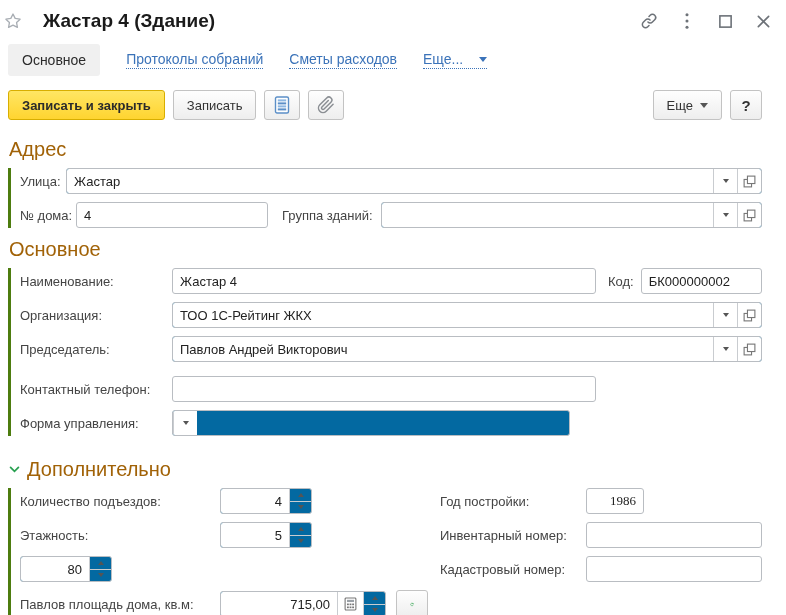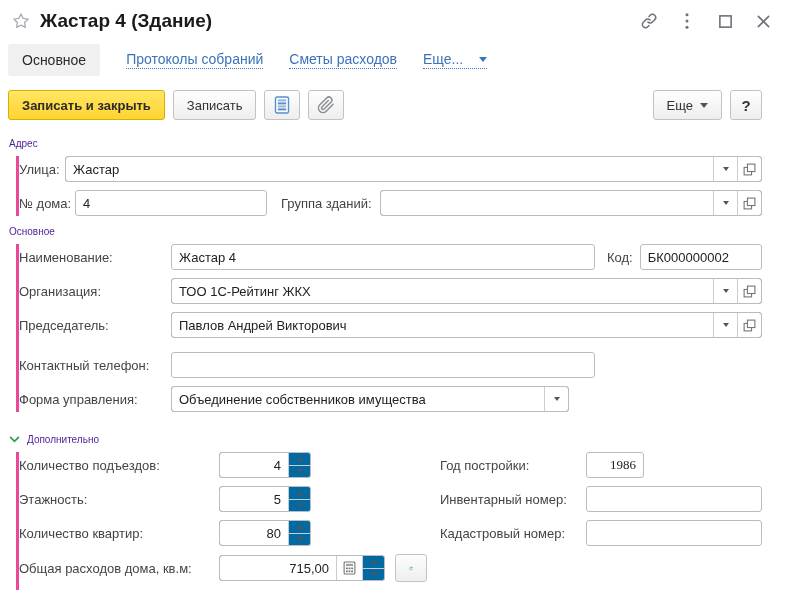--- a/index.html
+++ b/index.html
@@ -1,20 +1,20 @@
 <!DOCTYPE html>
 <html><head>
 <meta charset="utf-8">
 <style>
   * { box-sizing: border-box; margin: 0; padding: 0; }
   html,body { width:786px; height:615px; background:#fff; overflow:hidden;
     font-family:"Liberation Sans","DejaVu Sans",sans-serif; font-size:13px; color:#333; }
 
   
-  .win-header { display:flex; align-items:center; padding:10px 14px 4px 10px; }
+  .win-header { display:flex; align-items:center; padding:10px 14px 4px 2px;gap:11px; }
   .star-btn { width:22px; height:22px; display:flex; align-items:center; justify-content:center; cursor:pointer; }
   .win-title { font-size:19px; font-weight:600; color:#1a1a1a; margin-left:8px; flex:1; }
   .win-icons { display:flex; align-items:center; gap:20px; }
   .win-ico { width:18px; height:18px; display:flex; align-items:center; justify-content:center; cursor:pointer; }
 
   
   .tabbar { display:flex; align-items:center; gap:26px; padding:8px 10px 6px 8px; }
   .tab-active { background:#f0f0f0; border-radius:3px; padding:8px 14px; font-size:14px; color:#2b2b2b; cursor:pointer; }
   .tab-link { font-size:14px; color:#3b73b9; border-bottom:1px dotted #3b73b9; padding-bottom:1px; cursor:pointer; }
   .tab-more { display:inline-flex; align-items:center; gap:16px; }
@@ -25,23 +25,23 @@
     padding:0 13px; border:1px solid #c3c3c3; border-radius:3px;
     background:linear-gradient(#fefefe,#eeeeee); font-size:13px; color:#333; cursor:pointer; }
   .btn-primary { background:linear-gradient(#ffe664,#ffd430); border:1px solid #d8ae00;
     font-weight:bold; color:#2b2b2b; }
   .btn-icon { width:36px; padding:0; }
   .btn-help { width:32px; font-size:15px; font-weight:bold; }
   .spacer { flex:1; }
   .caret { width:0; height:0; border-left:4px solid transparent; border-right:4px solid transparent; border-top:5px solid #555; }
 
   
-  .sec-title { font-size:10px; color:#4c1d95; margin:10px 0 7px 9px; }
+  .sec-title { font-size:20px; color:#a16207; margin:10px 0 7px 9px; }
   .sec-title.collapsible { display:inline-flex; align-items:center; gap:7px; cursor:pointer; margin-left:9px; }
-  .sec-body { border-left:3px solid #ec4899; margin:0 24px 4px 16px; }
+  .sec-body { border-left:3px solid #4d7c0f; margin:0 24px 4px 8px; padding-left:9px; }
 
   .row { display:flex; align-items:center; margin-bottom:8px; }
   .lbl { color:#444; white-space:nowrap; }
 
   .tf { height:26px; border:1px solid #b9bdc2; border-radius:3px; padding:0 7px;
     font-family:inherit; font-size:13px; color:#222; background:#fff; outline:none; }
   .fgroup { display:flex; align-items:stretch; height:26px; border:1px solid #b9bdc2; border-radius:3px; background:#0369a1; overflow:hidden; }
   .fgroup input { border:none; outline:none; flex:1; min-width:0; padding:0 7px; font-family:inherit; font-size:13px; color:#222; }
   .seg { width:24px; border-left:1px solid #c9ccd0; display:flex; align-items:center; justify-content:center; cursor:pointer; background:#fff; }
   .seg .caret { border-left:3.5px solid transparent; border-right:3.5px solid transparent; border-top:4.5px solid #555; }
@@ -212,21 +212,20 @@
       </span>
     </div>
   </div>
   <div class="row" style="margin-top:14px;">
     <span class="lbl" style="width:152px;">Контактный телефон:</span>
     <input class="tf" style="width: 424px;" value="">
   </div>
   <div class="row">
     <span class="lbl" style="width:152px;">Форма управления:</span>
     <div class="fgroup" style="width:398px;">
-      <input value="Объединение собственников имущества" style="">
       <span class="seg">
           <span class="caret"></span>
         </span>
     </div>
   </div>
 </div>
 
 
 <div class="sec-title collapsible" style="margin-top:14px;">
   <svg width="11" height="7" viewBox="0 0 12 8">
@@ -259,35 +258,34 @@
               <div class="up">
                 <span class="tri-up"></span>
               </div>
               <div>
                 <span class="tri-down"></span>
               </div>
             </span>
         </div>
       </div>
       <div class="row">
-        <span class="lbl" style="width:200px;">Количество квартир:</span>
         <div class="fgroup" style="width:92px;">
           <input class="num" value="80" style="">
           <span class="spin">
               <div class="up">
                 <span class="tri-up"></span>
               </div>
               <div>
                 <span class="tri-down"></span>
               </div>
             </span>
         </div>
       </div>
       <div class="row">
-        <span class="lbl" style="width:200px;">Общая расходов дома, кв.м:</span>
+        <span class="lbl" style="width:200px;">Павлов площадь дома, кв.м:</span>
         <div class="fgroup" style="width:166px;">
           <input class="num" value="715,00" style="">
           <span class="seg" style="width:26px;">
             <svg width="13" height="14" viewBox="0 0 14 15">
               <rect x="1.2" y="1" width="11.6" height="13" rx="1" fill="#fff" stroke="#777" stroke-width="1.2"></rect>
               <rect x="3.2" y="3" width="7.6" height="2.4" fill="#9aa0a6"></rect>
               <rect x="3.2" y="7" width="2" height="1.8" fill="#777"></rect>
                 <rect x="6" y="7" width="2" height="1.8" fill="#777"></rect>
                 <rect x="8.8" y="7" width="2" height="1.8" fill="#777"></rect>
               <rect x="3.2" y="10.2" width="2" height="1.8" fill="#777"></rect>

